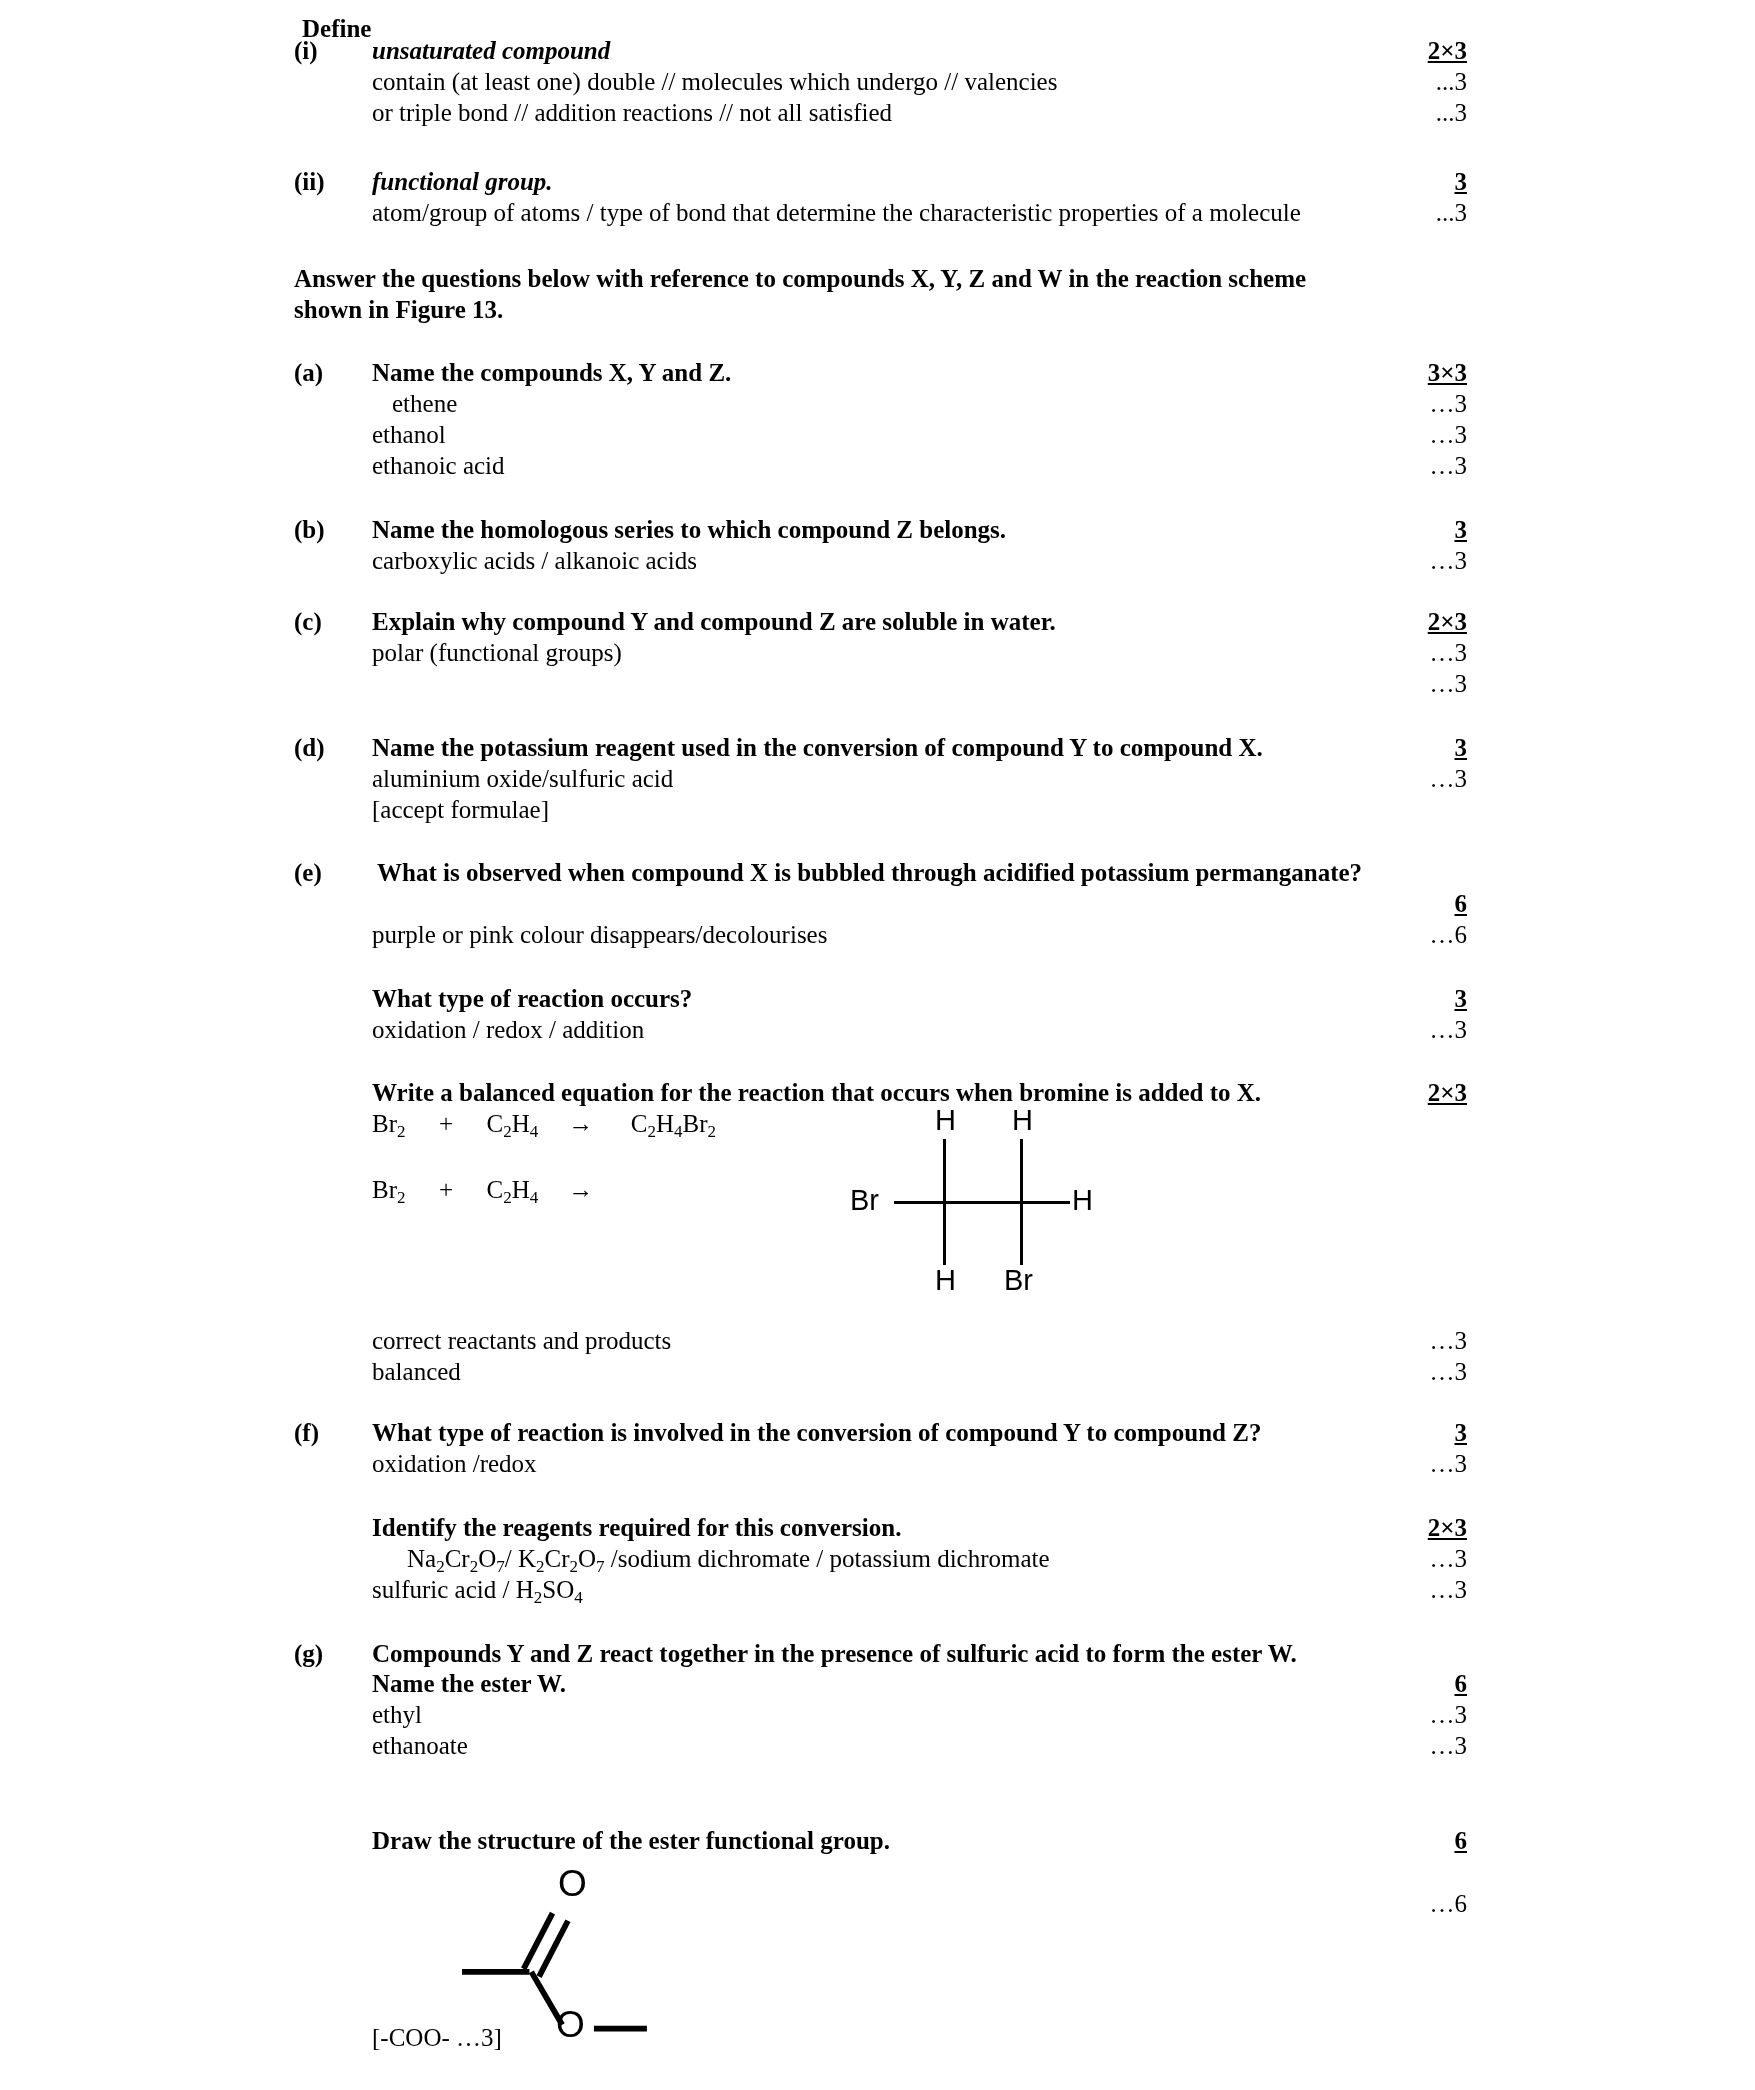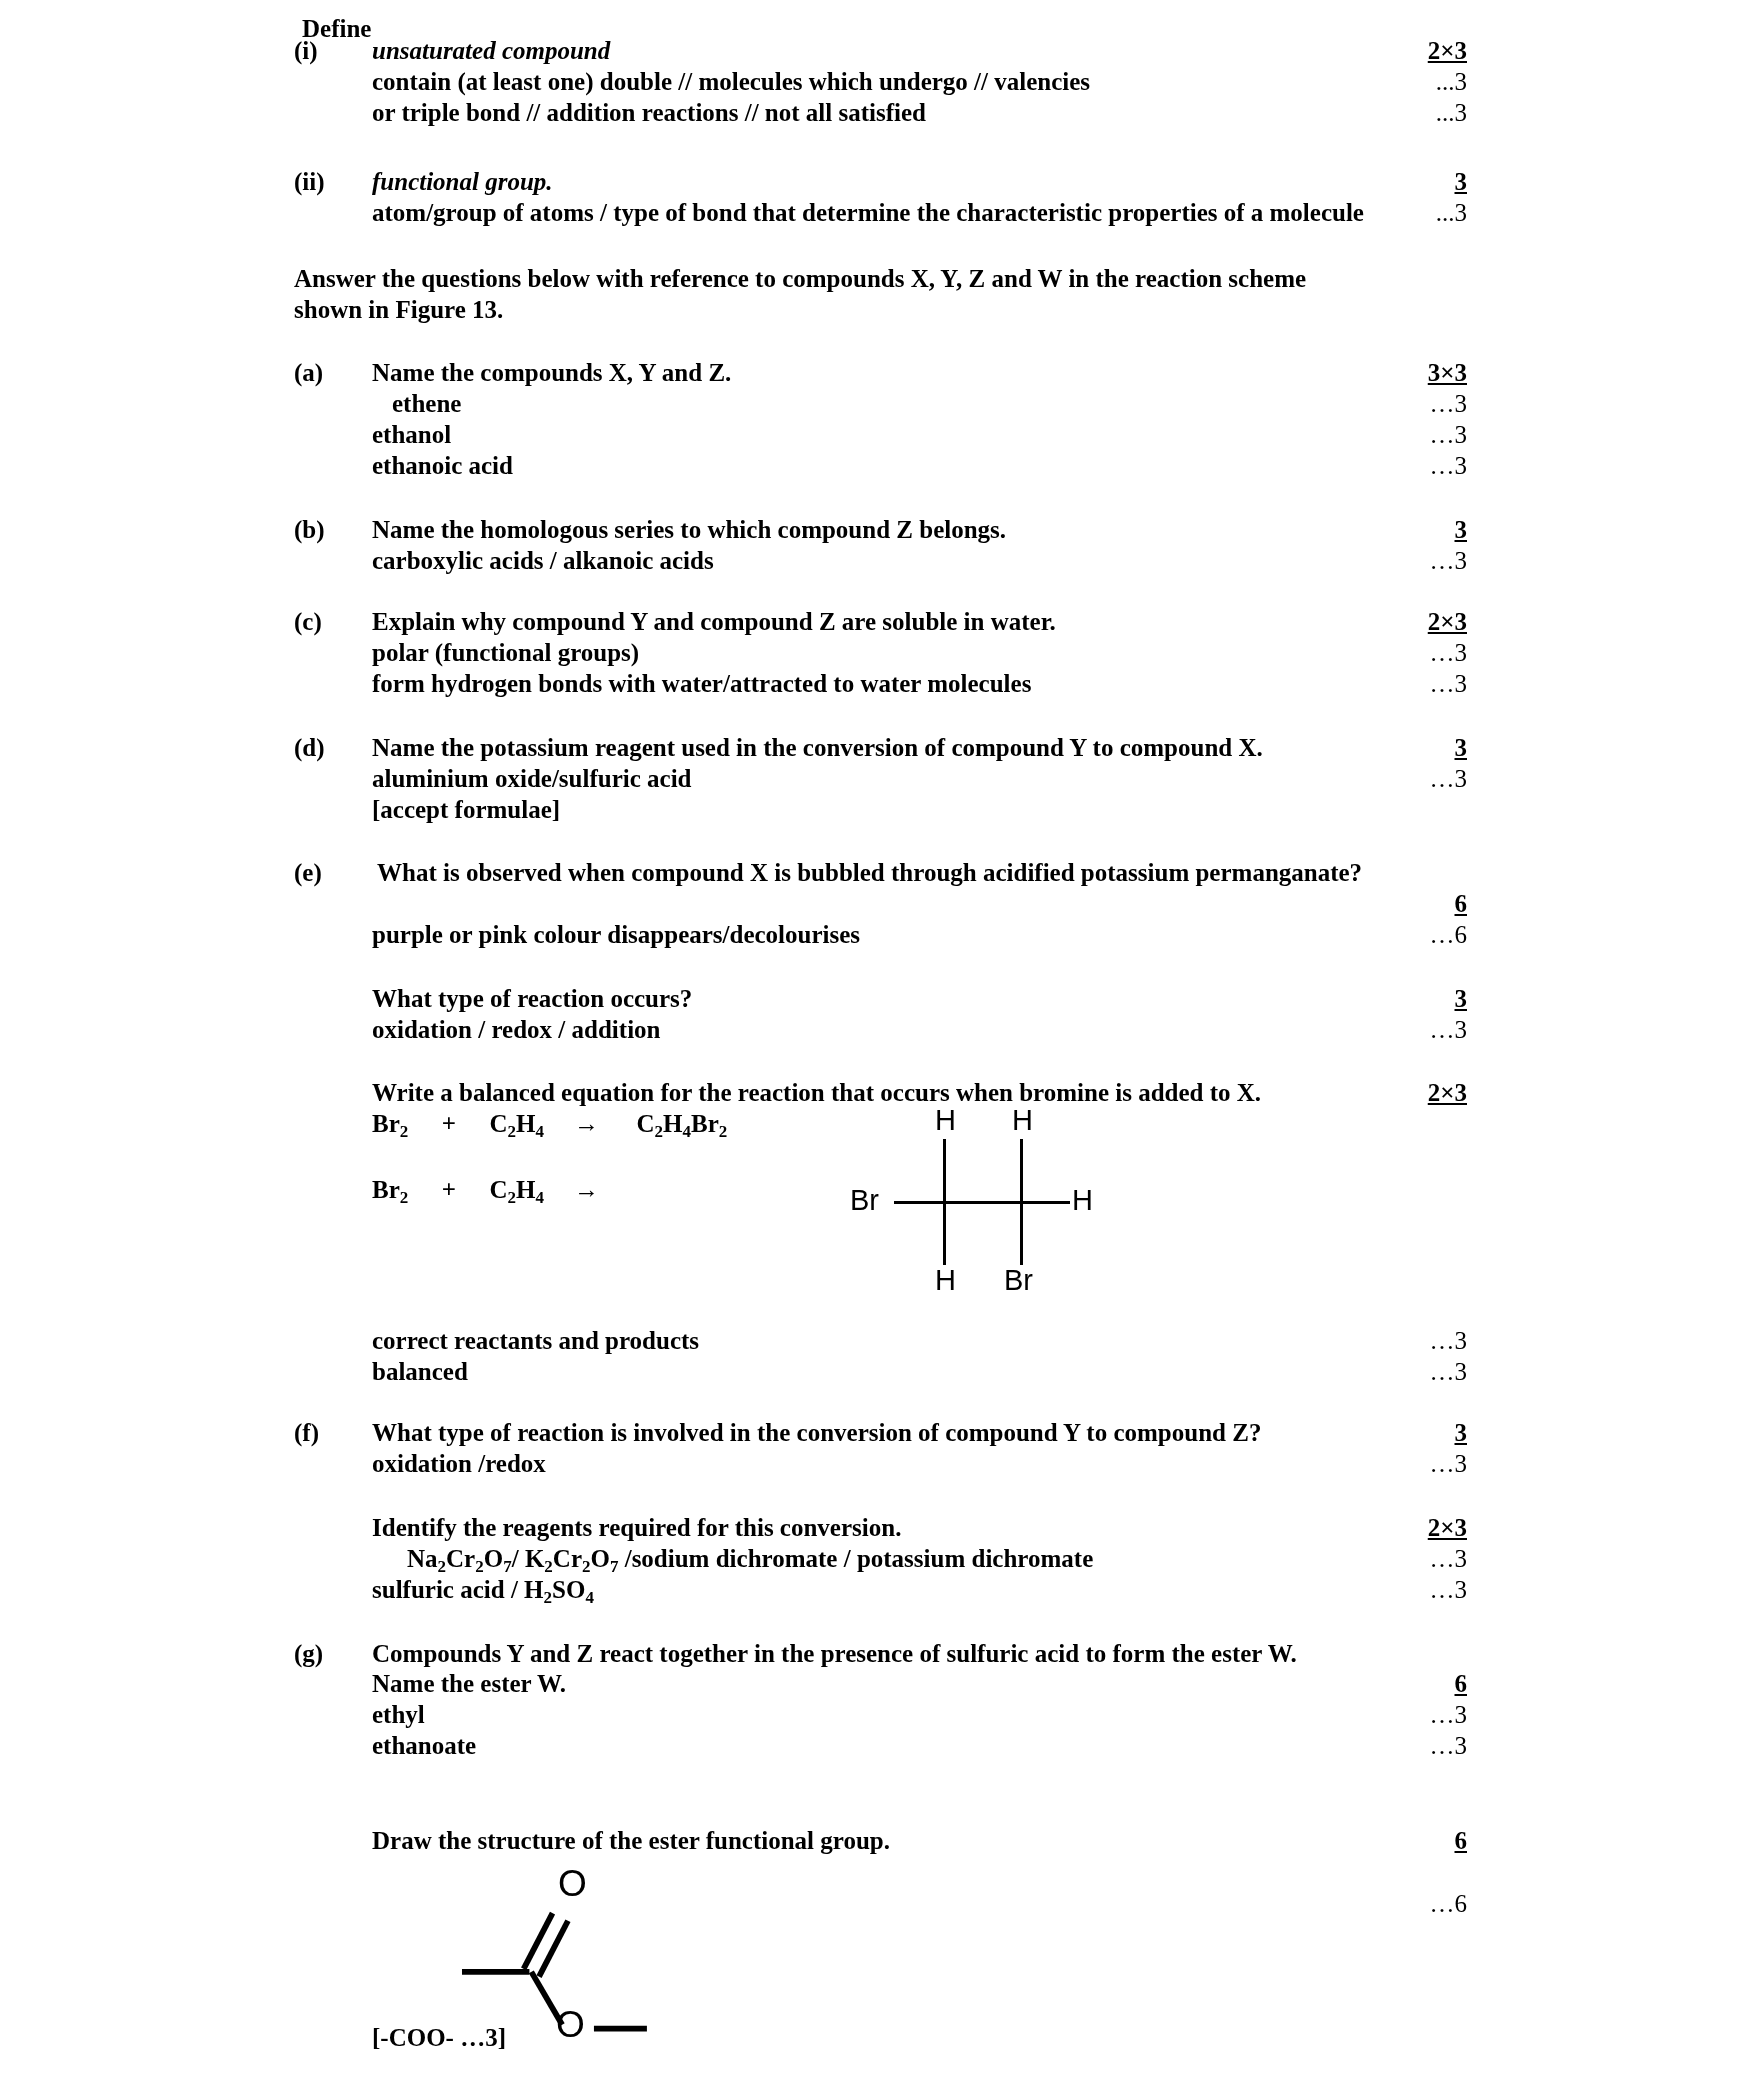--- a/index.html
+++ b/index.html
@@ -37,21 +37,21 @@
     line-height: 31px;
     white-space: nowrap;
   }
   .txt {
     position: absolute;
     left: 372px;
     font-size: 25px;
     line-height: 31px;
     white-space: nowrap;
   }
-  .txt.plain  { font-weight: bold; }
+  .txt.plain  { font-weight: normal; }
   .txt.bold   { font-weight: bold; }
   .txt.bolditalic { font-weight: bold; font-style: italic; }
   .txt.ind2   { left: 377px; }
   .txt.ind0   { left: 294px; }
 
   .mark {
     position: absolute;
     right: 304px;
     font-size: 25px;
     line-height: 31px;
@@ -140,21 +140,20 @@
   <div class="txt plain" style="top:545px;">carboxylic acids / alkanoic acids</div>
   <div class="mark dots" style="top:545px;">…3</div>
 
   <div class="lbl" style="top:606px;">(c)</div>
   <div class="txt bold" style="top:606px;">Explain why compound Y and compound Z are soluble in water.</div>
   <div class="mark total" style="top:606px;">2×3</div>
 
   <div class="txt plain" style="top:637px;">polar (functional groups)</div>
   <div class="mark dots" style="top:637px;">…3</div>
 
-  <div class="txt plain" style="top:668px;">form hydrogen bonds with water/attracted to water molecules</div>
   <div class="mark dots" style="top:668px;">…3</div>
 
   <div class="lbl" style="top:732px;">(d)</div>
   <div class="txt bold" style="top:732px;">Name the potassium reagent used in the conversion of compound  Y to compound X.</div>
   <div class="mark total" style="top:732px;">3</div>
 
   <div class="txt plain" style="top:763px;">aluminium oxide/sulfuric acid</div>
   <div class="mark dots" style="top:763px;">…3</div>
 
   <div class="txt plain" style="top:794px;">[accept formulae]</div>

